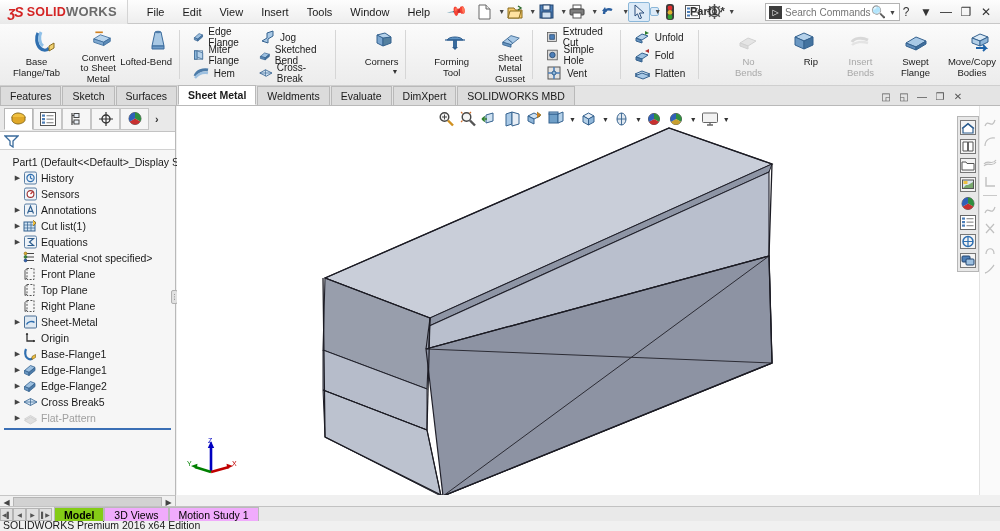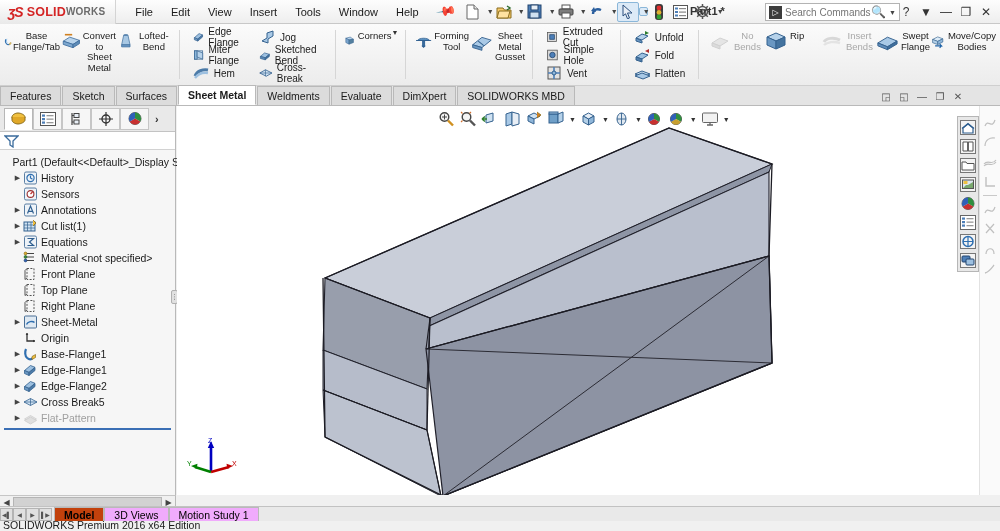--- a/index.html
+++ b/index.html
@@ -15,21 +15,21 @@
     position:absolute; left:0; top:0; width:1000px; height:24px;
     background:linear-gradient(#fdfdfd,#eeeeee);
     border-bottom:1px solid #c8c8c8;
     display:flex; align-items:center;
   }
   .logo{ display:flex; align-items:center; padding:0 10px 0 8px; height:24px;
          background:linear-gradient(#ffffff,#e9e9e9); border-right:1px solid #d4d4d4;}
   .logo .ds{ color:#d42424; font-weight:bold; font-size:14px; font-style:italic;
              letter-spacing:-1px; margin-right:4px;}
   .logo .solid{ color:#d42424; font-weight:bold; font-size:12.5px; letter-spacing:.2px;}
-  .logo .works{ color:#6b6b6b; font-weight:bold; font-size:10px; letter-spacing:.2px;}
+  .logo .works{ color:#6b6b6b; font-weight:bold; font-size:13px; letter-spacing:.2px;}
   .menubar{ display:flex; align-items:center; margin-left:10px; }
   .menubar .mi{ padding:3px 9px; color:#1a1a1a; font-size:11px; cursor:default;}
   .pin{ color:#1b74c4; font-size:13px; margin-left:10px; transform:rotate(35deg); }
   .qat{ display:flex; align-items:center; margin-left:8px; }
   .qat .btn{ display:flex; align-items:center; justify-content:center;
              width:22px; height:20px; }
   .qat .caret{ font-size:7px; color:#444; padding:0 3px; width:9px; }
   .qat .sel{ border:1px solid #8bb7d9; background:#dceaf7; border-radius:2px; }
   .title-doc{ position:absolute; left:690px; top:5px; font-size:11px; font-weight:bold; color:#333;}
   .searchbox{
@@ -49,22 +49,22 @@
   
   .ribbon{
     position:absolute; left:0; top:24px; width:1000px; height:62px;
     background:linear-gradient(#fbfbfb,#ececec);
     border-bottom:1px solid #cfcfcf;
     display:flex; align-items:stretch;
   }
   .rgroup{ display:flex; align-items:center; padding:2px 4px; height:62px;}
   .rsep{ width:1px; background:#d6d6d6; margin:6px 3px; }
   .bigbtn{
-    width:56px; height:58px; display:flex; flex-direction:row;
-    align-items:flex-start; justify-content:flex-start; padding-top:3px; cursor:default;
+    width:56px; height:58px; display:flex; flex-direction:column;
+    align-items:flex-end; justify-content:flex-start; padding-top:3px; cursor:default;
   }
   .bigbtn .lbl{ font-size:9.5px; text-align:center; line-height:10.5px; margin-top:2px; color:#1a1a1a;}
   .bigbtn.dis .lbl{ color:#a8a8a8; }
   .icon28{ width:28px; height:26px; display:block; }
   .smallcol{ display:flex; flex-direction:column; justify-content:center; height:58px; padding:0 2px;}
   .smallbtn{ display:flex; align-items:center; height:18px; padding:0 4px; cursor:default;}
   .smallbtn .lbl{ font-size:10px; margin-left:4px; color:#1a1a1a;}
   .icon16{ width:17px; height:16px; display:block; }
   .dropcaret{ font-size:7px; color:#333; text-align:center; }
 
@@ -154,21 +154,21 @@
   .hscroll .thumb{ flex:1; height:11px; background:#d2d2d2; border:1px solid #b5b5b5;}
   .doctabs{
     position:absolute; left:0; top:506px; width:1000px; height:15px;
     background:#e9e9e9; border-top:1px solid #c2c2c2; display:flex; align-items:center;
   }
   .navbtns{ display:flex; margin-right:2px; }
   .navbtns div{ width:13px;height:13px;border:1px solid #b4b4b4; background:#e0e0e0;
     display:flex;align-items:center;justify-content:center;font-size:6px;color:#555;}
   .dtab{ height:14px; padding:0 9px; font-size:10.5px; display:flex;align-items:center;
     background:#f0abfc; border:1px solid #b9b9b9; border-bottom:none; }
-  .dtab.active{ background:#c2410c; font-weight:bold;}
+  .dtab.active{ background:#84cc16; font-weight:bold;}
   .statusline{
     position:absolute; left:0; top:519px; width:1000px; height:12px;
     font-size:10.5px; color:#1a1a1a; padding-left:3px;
   }
   .status-right{ position:absolute; right:0; top:519px; height:12px;
     display:flex; align-items:center; font-size:10px; color:#222;}
   .status-right .cell{ border-left:1px solid #4d7c0f; height:12px;
      display:flex; align-items:flex-end; padding:0 5px;margin-top:48px;}
 </style>
 </head>

